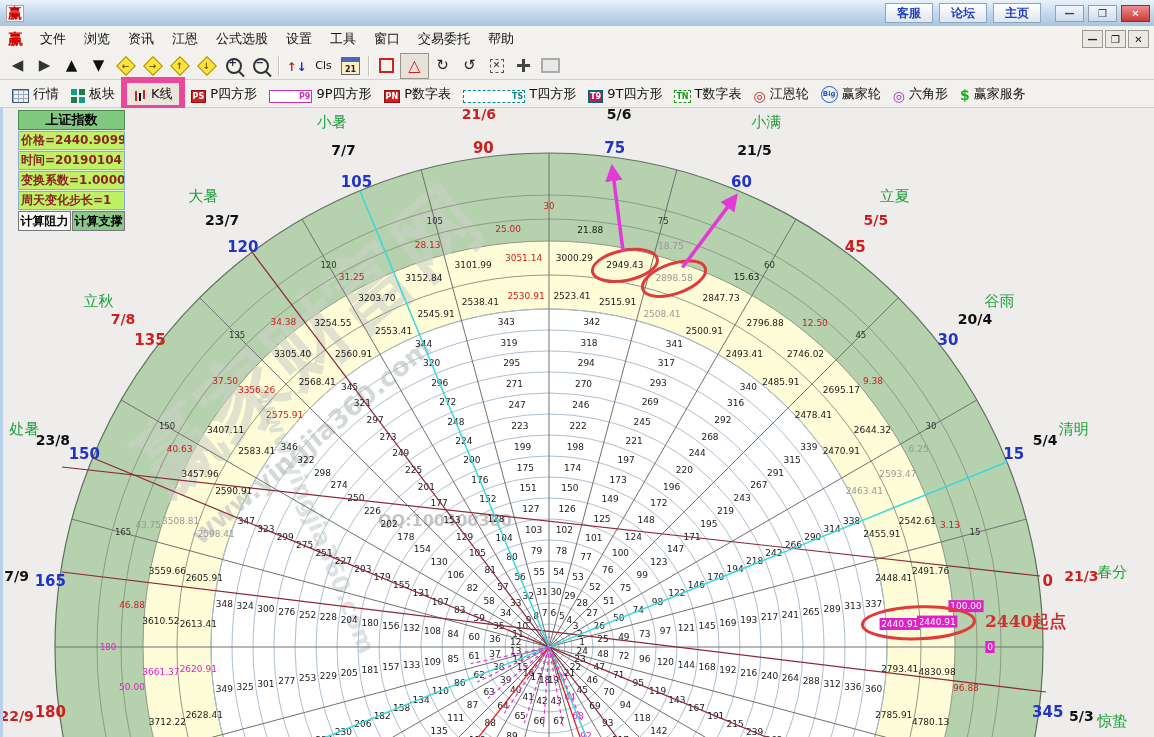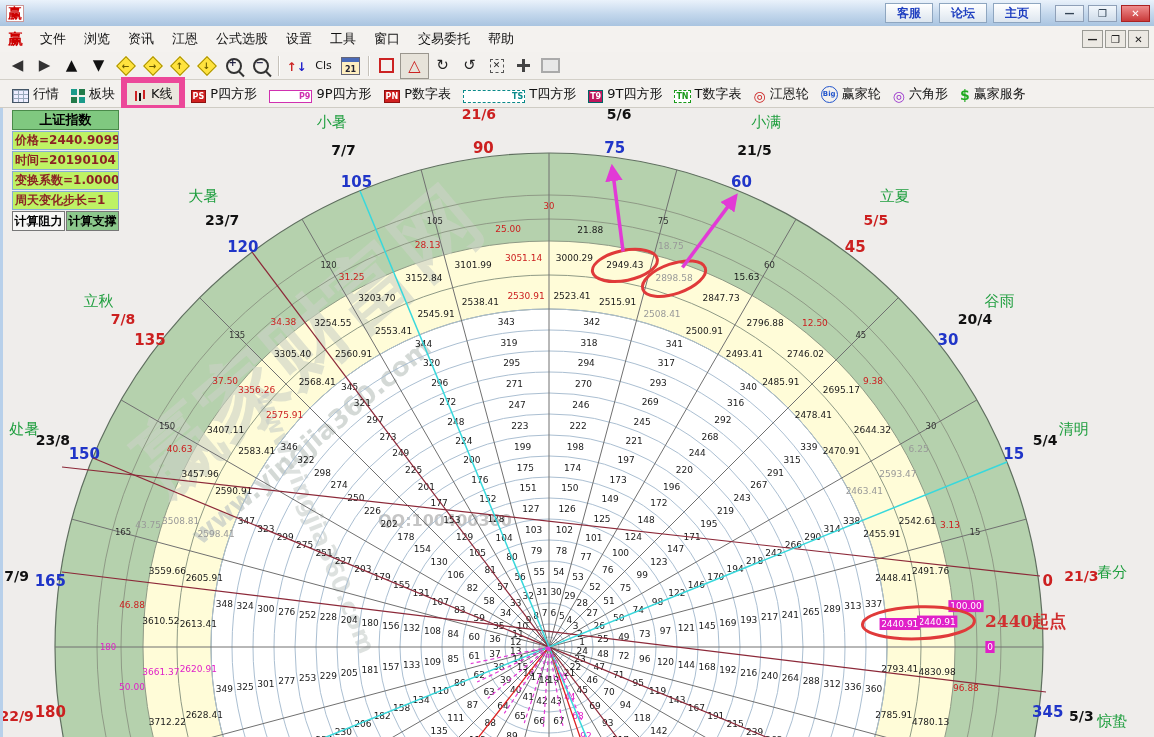--- a/index.html
+++ b/index.html
@@ -67,21 +67,21 @@
     margin-right:8px;margin-bottom:8px;}
   .ick{width:14px;height:14px;background:
     linear-gradient(#c22,#c22) 2px 2px/2px 10px no-repeat,
     linear-gradient(#111,#111) 6px 4px/2px 8px no-repeat,
     linear-gradient(#c22,#c22) 10px 1px/2px 9px no-repeat;}
   .ring{font-size:14px;font-weight:bold;line-height:1;}
   .bigic{width:15px;height:15px;border:1px solid #2255cc;border-radius:50%;font-size:7px;color:#2255cc;
     display:flex;align-items:center;justify-content:center;font-weight:bold;}
   .dollar{font-size:14px;font-weight:bold;color:#1faa1f;}
   
-  #left-panel{position:absolute;left:12px;top:110px;width:107px;z-index:5;font-weight:bold;}
+  #left-panel{position:absolute;left:18px;top:110px;width:107px;z-index:5;font-weight:bold;}
   #lp-title{background:#80c880;border:1px solid #4a8a4a;color:#000;font-size:13px;text-align:center;
     height:18px;line-height:18px;margin-bottom:1px;}
   .lp-row{background:#bef264;border:1px solid #86aed4;color:#8b2424;font-size:12px;height:17px;
     line-height:17px;margin-bottom:1px;padding-left:2px;white-space:nowrap;overflow:hidden;}
   #lp-btns{display:flex;gap:1px;}
   .lp-btn{flex:1;height:18px;line-height:18px;text-align:center;font-size:12px;color:#000;border:1px solid #777;}
   .lp-btn.white{background:#f7f7f5;}
   .lp-btn.green{background:#8cc88c;}
   
   #chart{position:absolute;left:0;top:108px;width:1154px;height:629px;background:#efedeb;}

